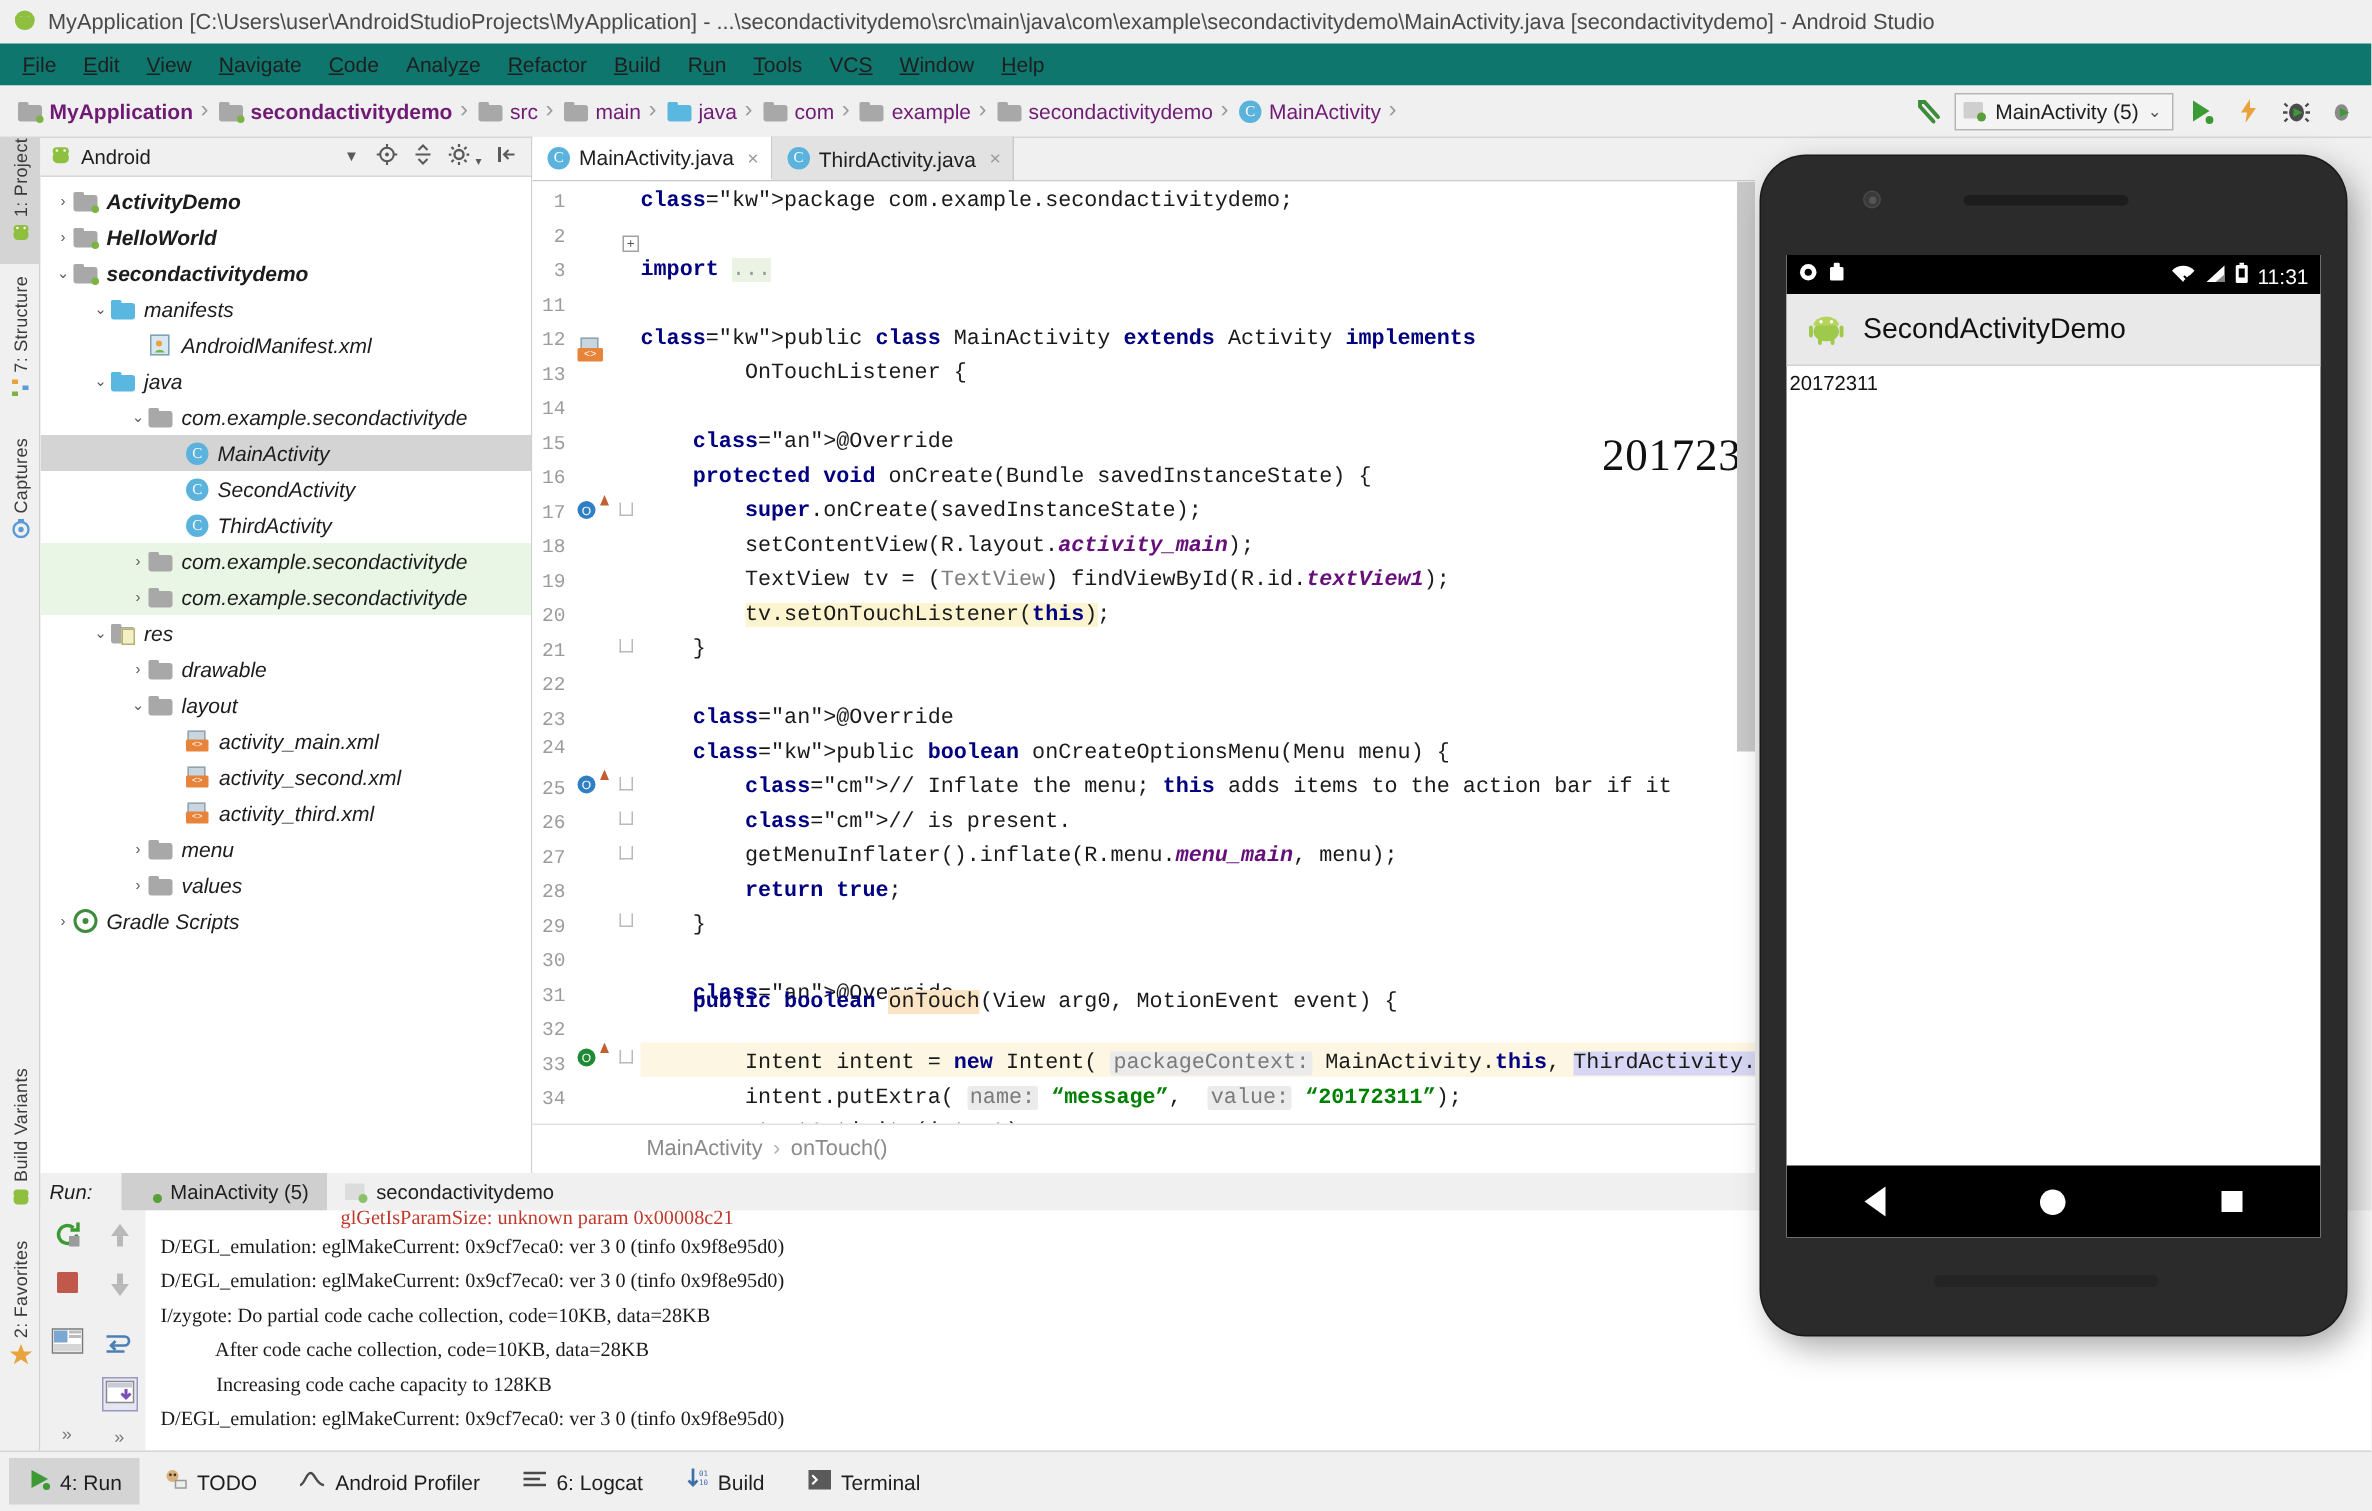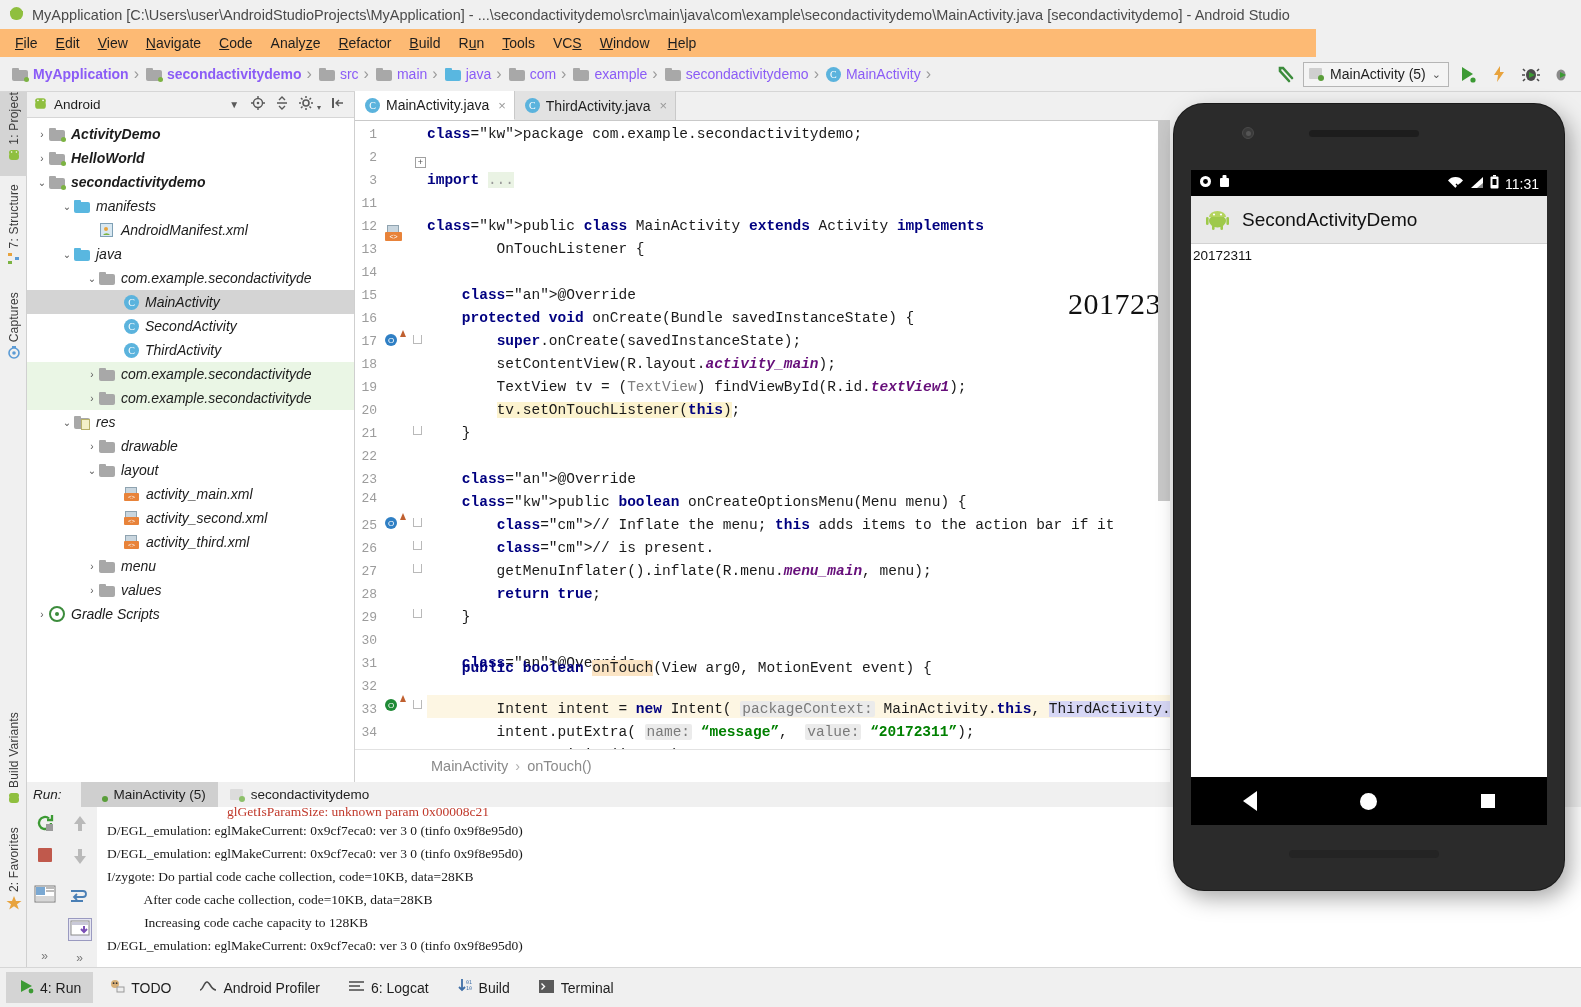--- a/index.html
+++ b/index.html
@@ -22,35 +22,35 @@
     display: flex; align-items: center; padding-left: 8px;
     color: #4a4a4a; font-size: 14.5px;
   }
   .titlebar .droid { width: 17px; height: 17px; margin-right: 7px; position: relative; flex: none; }
   .droid-body { position:absolute; left:2px; top:5px; width:13px; height:9px; background:#8fbf3f; border-radius:0 0 6px 6px; }
   .droid-head { position:absolute; left:2px; top:1px; width:13px; height:7px; background:#8fbf3f; border-radius:7px 7px 0 0; }
   .droid-eye { position:absolute; width:1.6px; height:1.6px; background:#fff; border-radius:50%; top:3.5px; }
 
   
   .menubar {
-    position: absolute; left: 0; top: 29px; width: 1316px; height: 28px;
-    background: #fdba74; display: flex; align-items: center; padding-left: 6px;
+    position: absolute; left: 0; top: 29px; width: 1581px; height: 28px;
+    background: #0f766e; display: flex; align-items: center; padding-left: 6px;
     font-size: 14px; color: #1e1e1e;
   }
   .menubar .mi { padding: 3px 9px; cursor: default; white-space: nowrap; }
   .menubar .mi u { text-decoration: underline; }
 
   
   .navbar {
     position: absolute; left: 0; top: 57px; width: 1581px; height: 35px;
     background: #f0f0f0; display: flex; align-items: center; padding-left: 8px;
     border-bottom: 1px solid #d6d6d6;
   }
   .crumb { display: flex; align-items: center; height: 26px; padding: 0 2px 0 4px; white-space: nowrap; }
-  .crumb .cl { font-size: 14px; color: #8b5cf6; margin-left: 5px; }
+  .crumb .cl { font-size: 14px; color: #701a75; margin-left: 5px; }
   .crumb.bold .cl { font-weight: bold; }
   .crumb-sep { color: #9b9b9b; font-size: 16px; margin: 0 3px; font-weight: 300; }
   .folder-ic { width: 16px; height: 13px; position: relative; flex: none; }
   .folder-ic i { position:absolute; left:0; top:2px; width:16px; height:11px; background:#a8a8a8; border-radius:1px 2px 2px 2px; display:block; }
   .folder-ic i:before { content:""; position:absolute; left:0; top:-2px; width:7px; height:3px; background:#a8a8a8; border-radius:1px 1px 0 0; }
   .folder-ic.blue i, .folder-ic.blue i:before { background:#59b7e0; }
   .folder-ic .dot { position:absolute; right:-1px; bottom:-1px; width:5px; height:5px; border-radius:50%; background:#7cb342; z-index:2; }
   .cicon { width:15px; height:15px; border-radius:50%; background:#5bb3dd; color:#fff; font-size:10px; line-height:15px; text-align:center; flex:none; font-family:"Liberation Serif", serif; }
   .nav-right { margin-left: auto; display: flex; align-items: center; gap: 4px; padding-right: 4px; }
   .runconfig {

